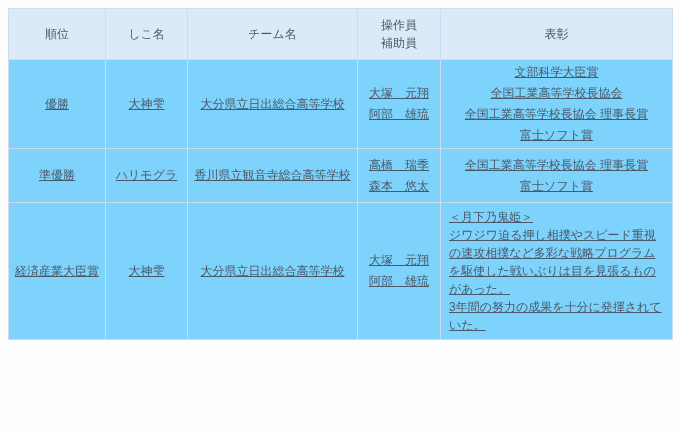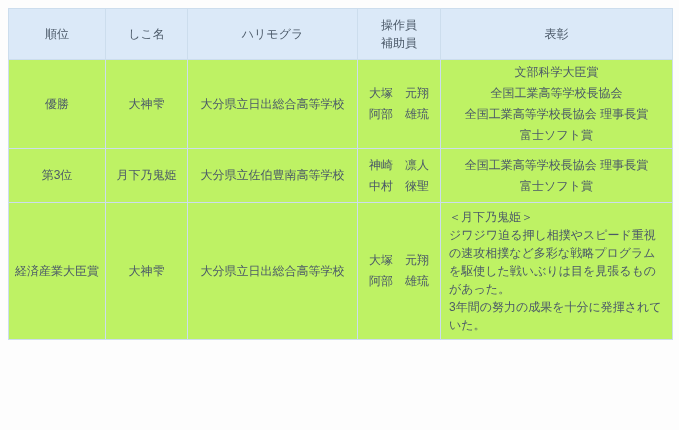--- a/index.html
+++ b/index.html
@@ -38,21 +38,22 @@
     text-align: center;
     vertical-align: middle;
     line-height: 18px;
     padding: 2px;
   }
   table.results td {
     text-align: center;
     vertical-align: middle;
     padding: 2px 4px;
     line-height: 21px;
-    background: #bef264;
+    background: #7dd3fc;
+    text-decoration: underline;
   }
   tr.data-row { height: 54px; }
   td.operators-cell {
     text-align: left;
     padding-left: 9px;
     line-height: 22px;
     white-space: pre;
   }
   td.awards-cell.align-center div { line-height: 21px; }
   td.awards-cell.align-left {
@@ -76,21 +77,21 @@
     </colgroup>
     <thead>
       <tr>
         <th>
           <span>順位</span>
         </th>
         <th>
           <span>しこ名</span>
         </th>
         <th>
-          <span>ハリモグラ</span>
+          <span>チーム名</span>
         </th>
         <th>
           <div>操作員</div>
           <div>補助員</div>
         </th>
         <th>
           <span>表彰</span>
         </th>
       </tr>
     </thead>
@@ -101,31 +102,31 @@
     <td>大分県立日出総合高等学校</td>
     <td class="operators-cell"><div>大塚　元翔</div><div>阿部　雄琉</div></td>
     <td class="awards-cell align-center">
             <div>文部科学大臣賞</div>
             <div>全国工業高等学校長協会</div>
             <div>全国工業高等学校長協会 理事長賞</div>
             <div>富士ソフト賞</div>
           </td>
   </tr>
 
-
   <tr class="data-row">
-    <td>第3位</td>
-    <td>月下乃鬼姫</td>
-    <td>大分県立佐伯豊南高等学校</td>
-    <td class="operators-cell"><div>神崎　凛人</div><div>中村　徠聖</div></td>
+    <td>準優勝</td>
+    <td>ハリモグラ</td>
+    <td>香川県立観音寺総合高等学校</td>
+    <td class="operators-cell"><div>高橋　瑞季</div><div>森本　悠太</div></td>
     <td class="awards-cell align-center">
             <div>全国工業高等学校長協会 理事長賞</div>
             <div>富士ソフト賞</div>
           </td>
   </tr>
+
 
 
   <tr class="data-row">
     <td>経済産業大臣賞</td>
     <td>大神雫</td>
     <td>大分県立日出総合高等学校</td>
     <td class="operators-cell"><div>大塚　元翔</div><div>阿部　雄琉</div></td>
     <td class="awards-cell align-left">
             <div>＜月下乃鬼姫＞</div>
             <div>ジワジワ迫る押し相撲やスピード重視の速攻相撲など多彩な戦略プログラムを駆使した戦いぶりは目を見張るものがあった。</div>

